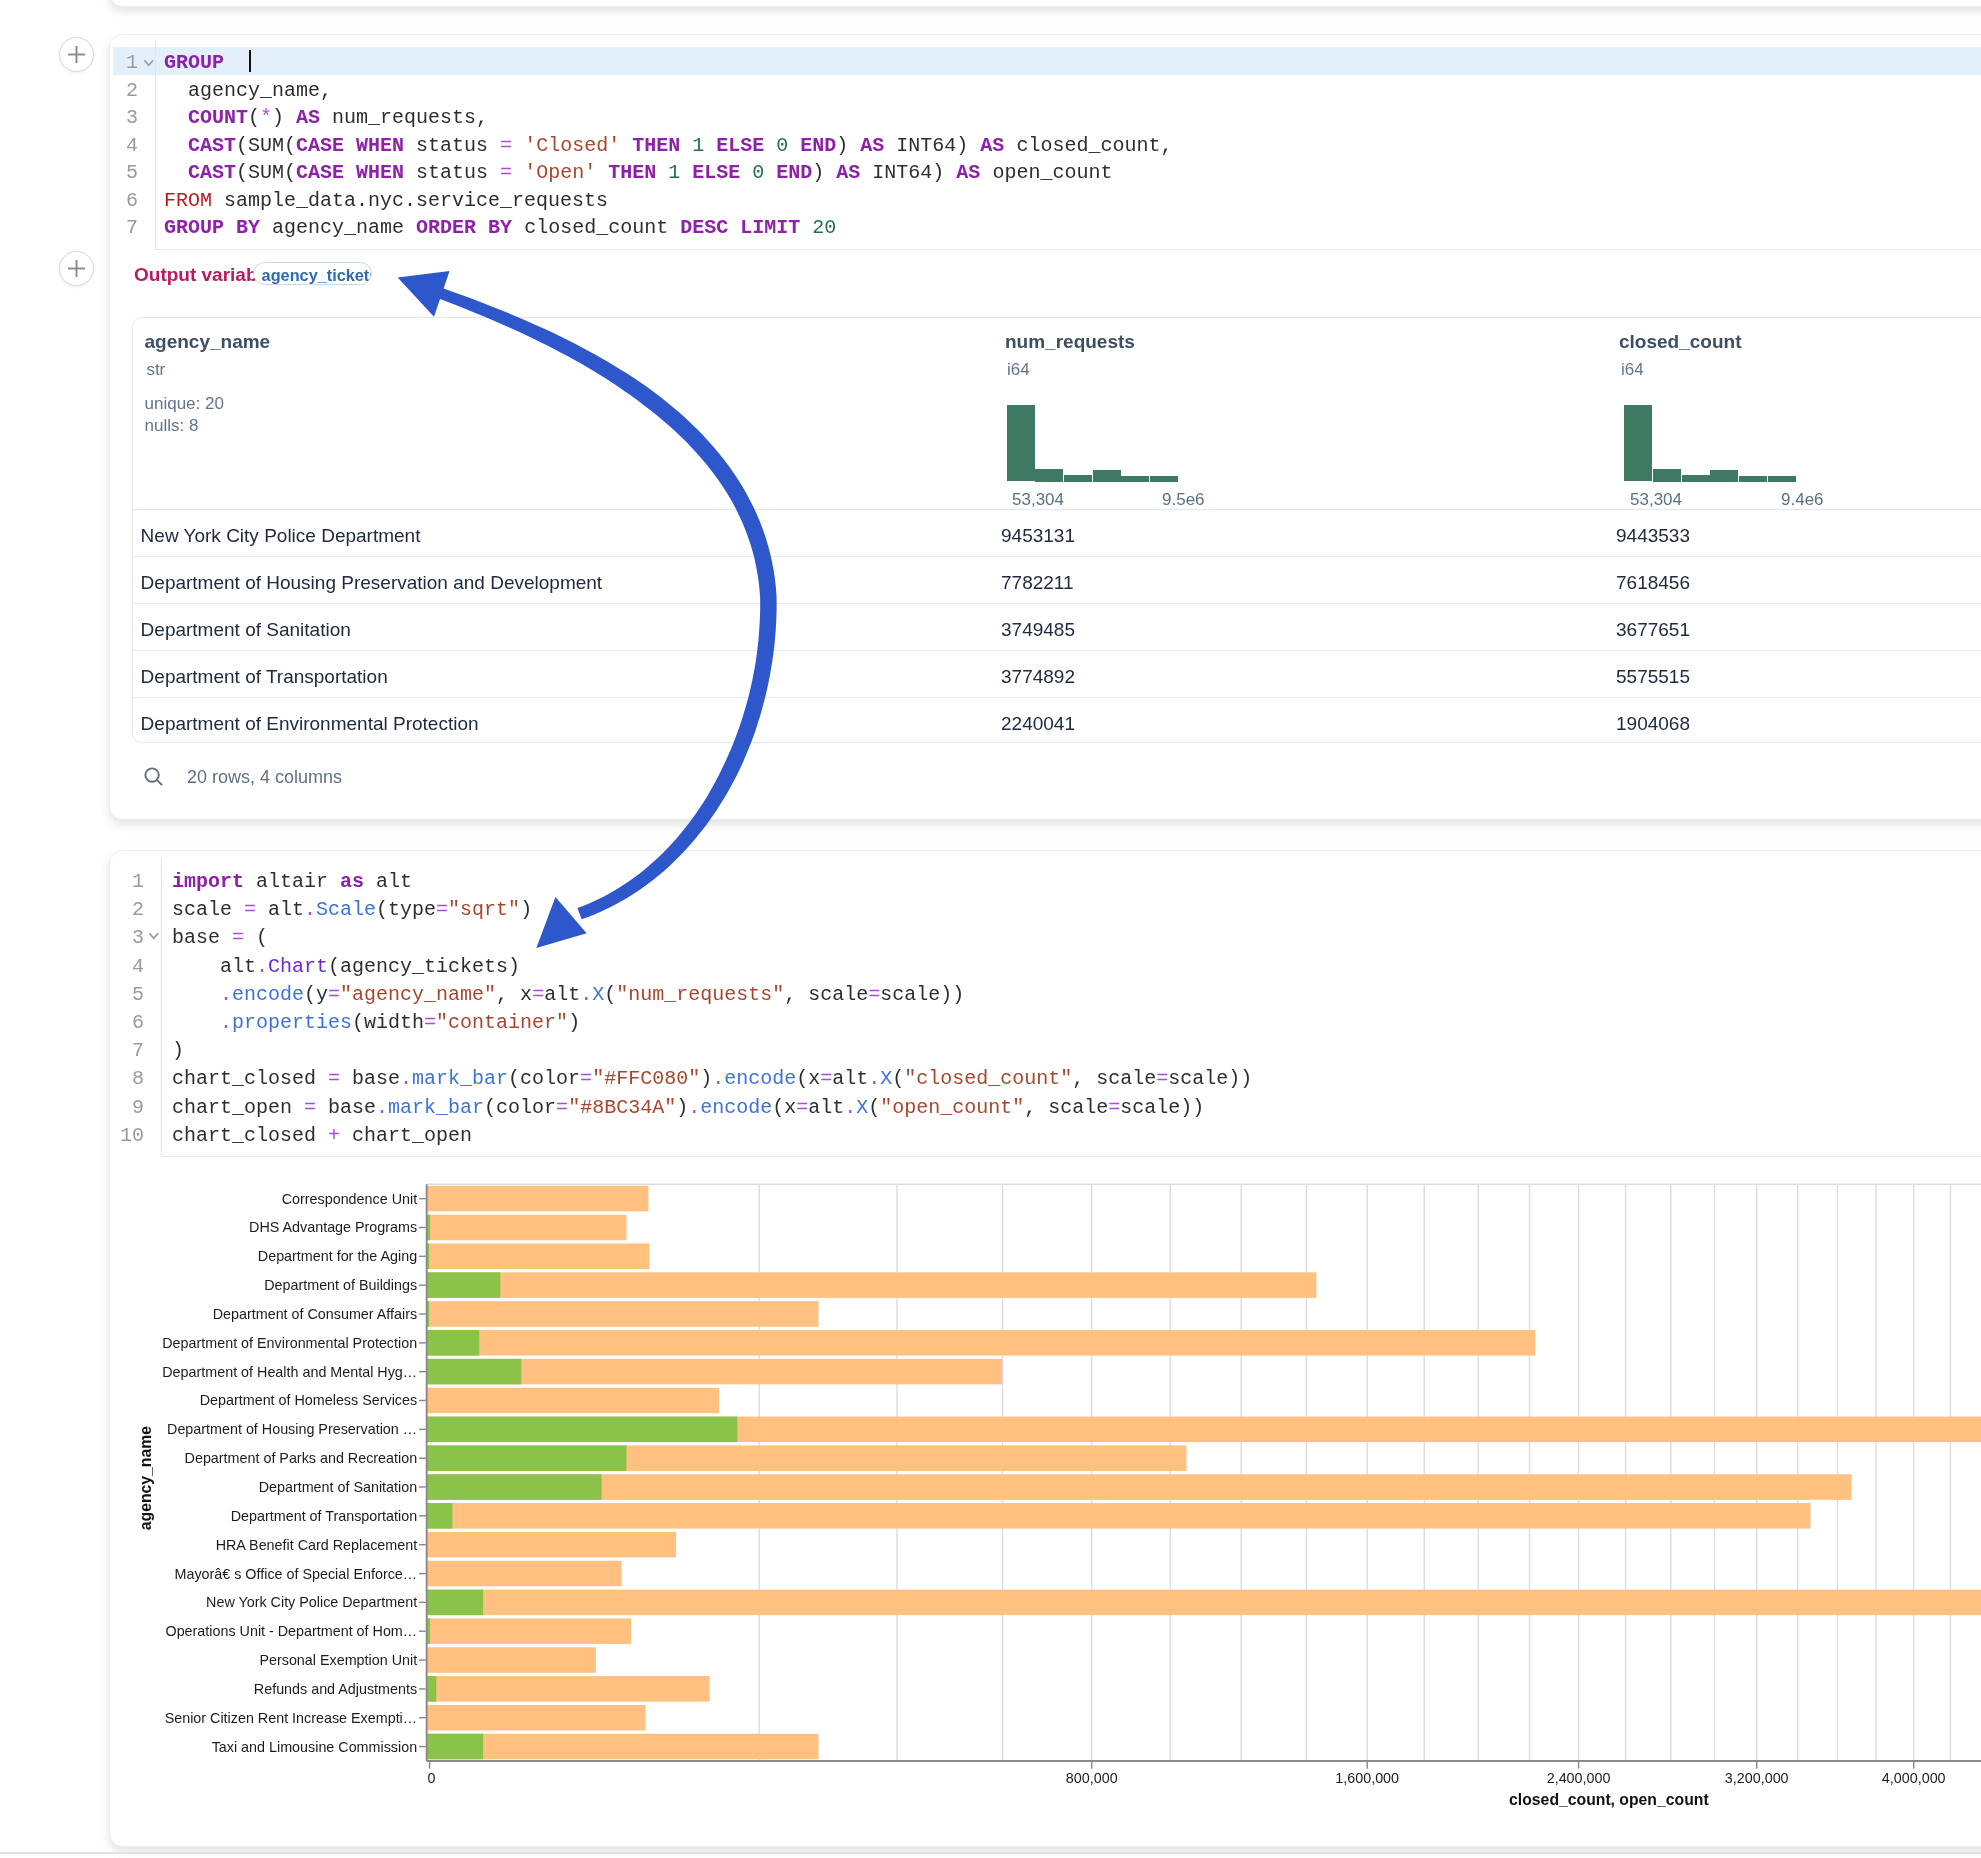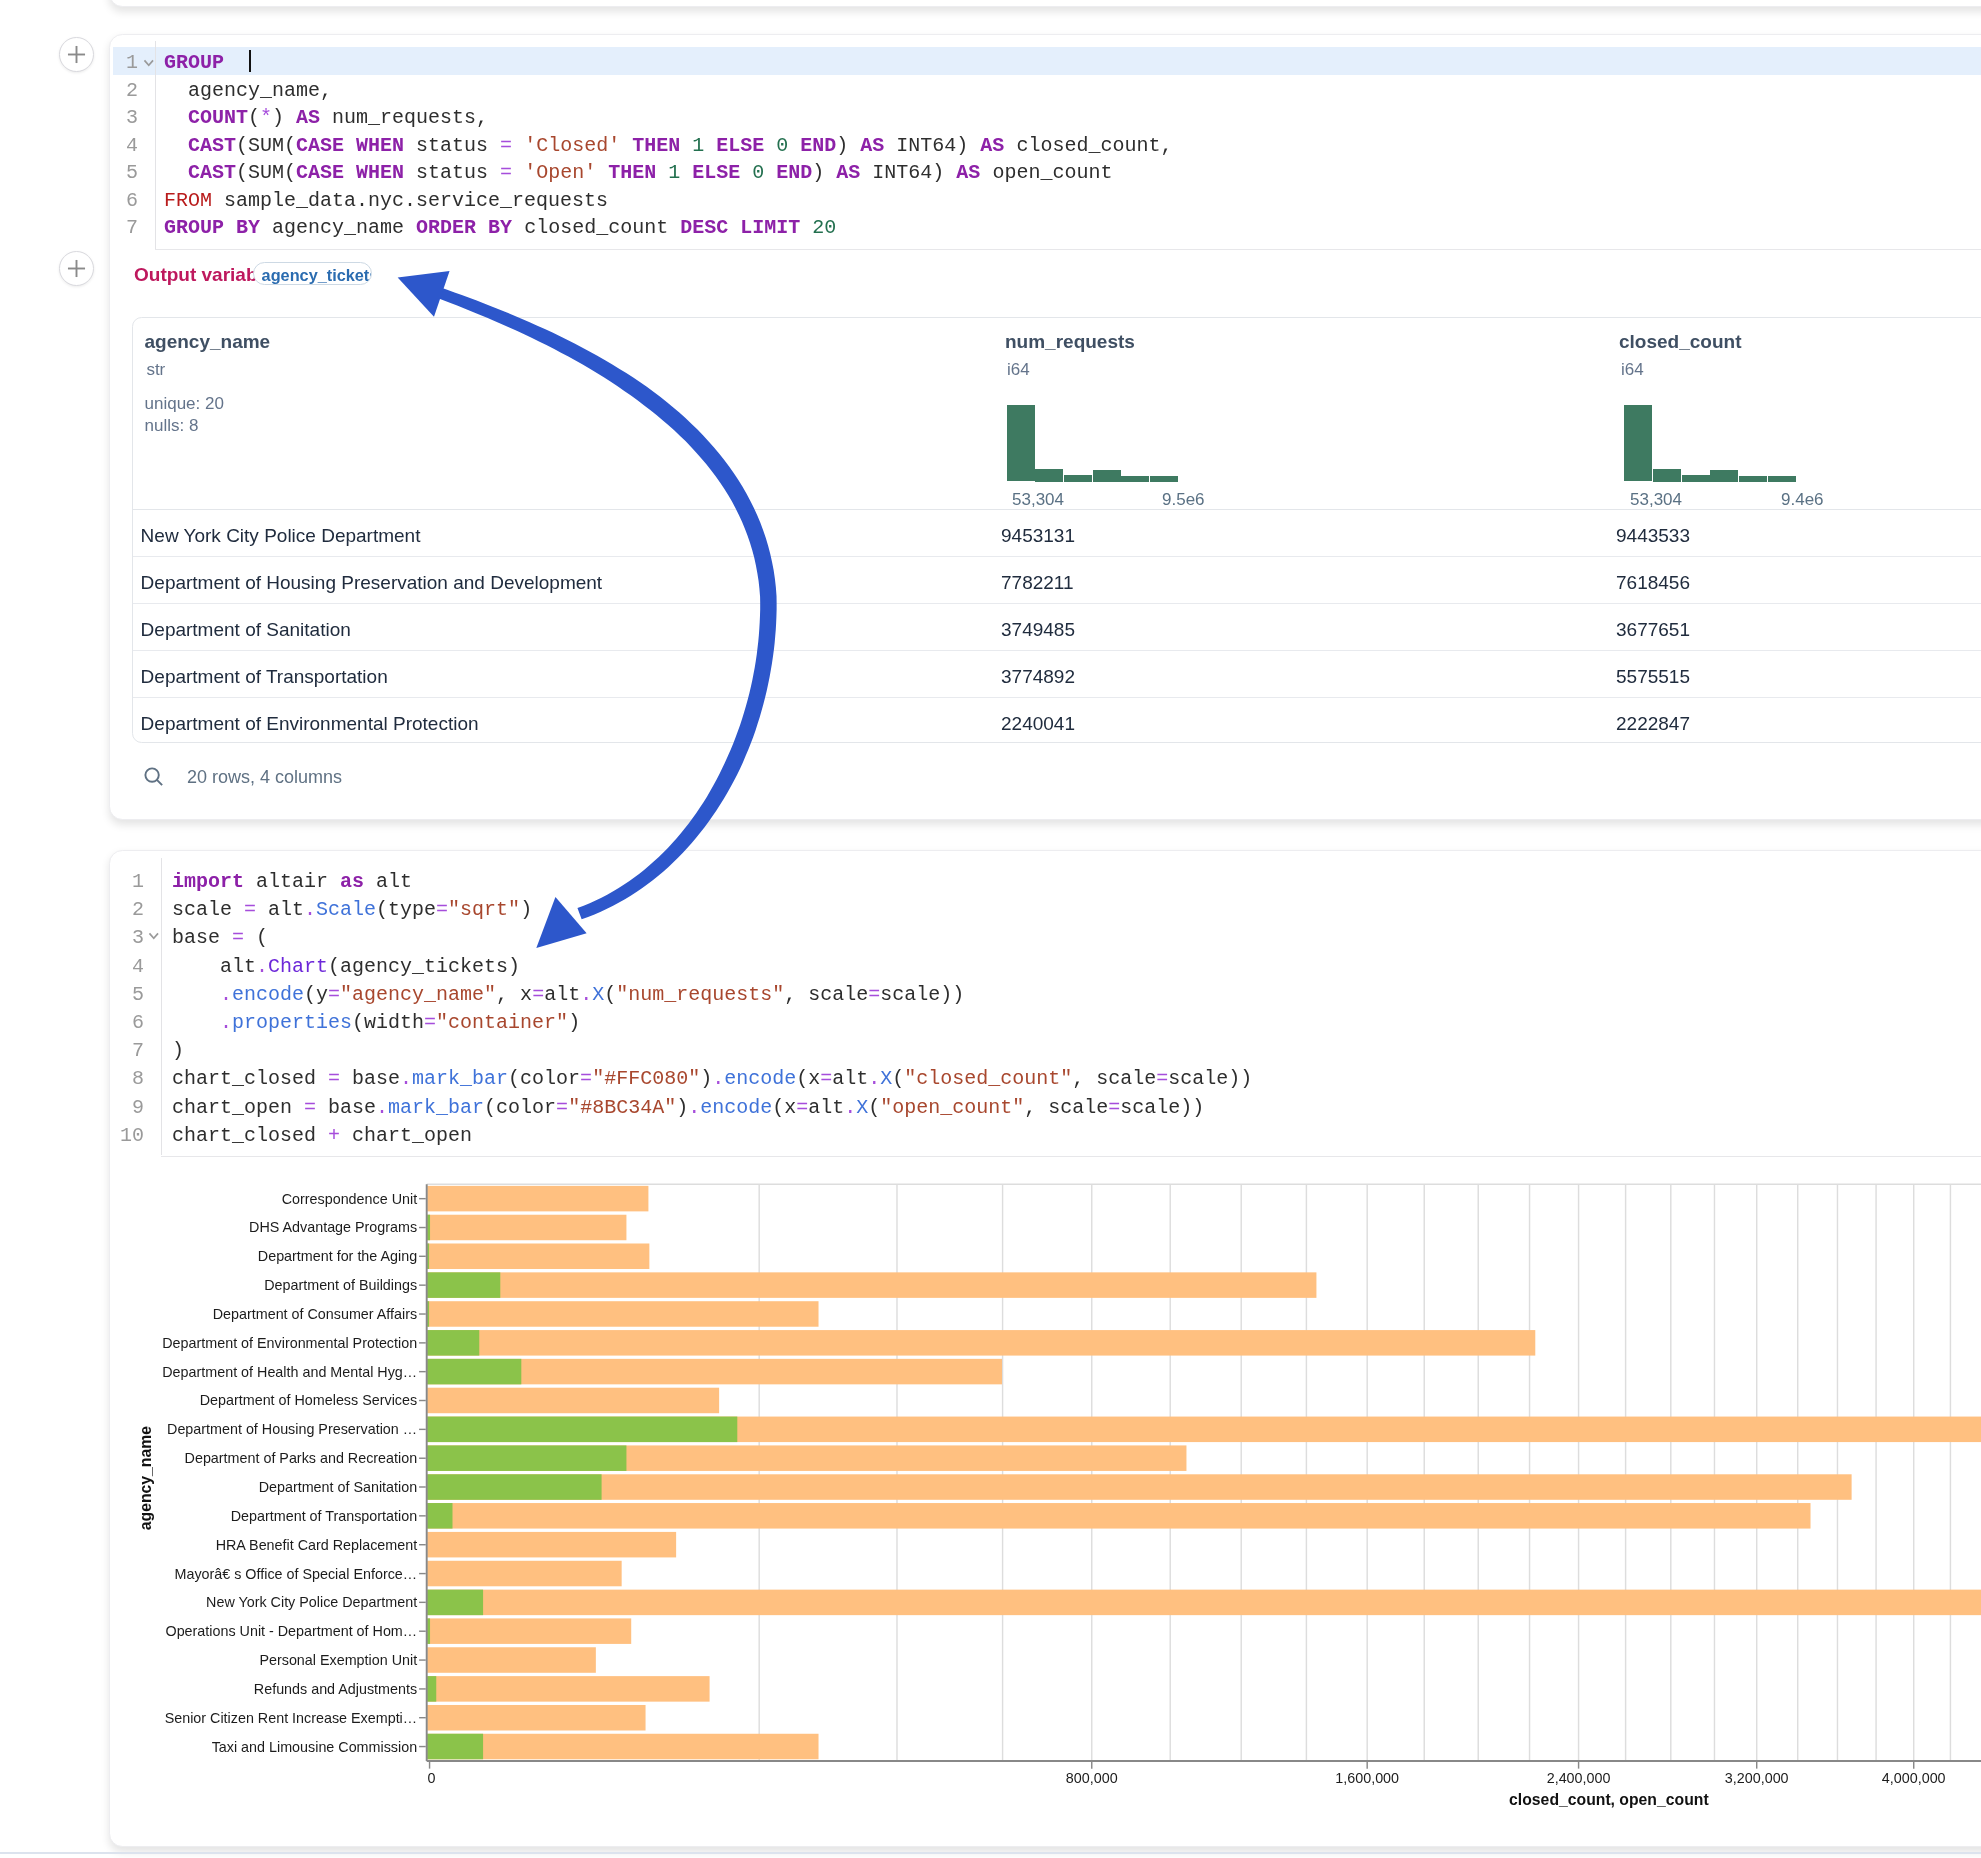--- a/index.html
+++ b/index.html
@@ -89,21 +89,21 @@
       <span style="position:absolute;left:1483px;top:15.3px">3677651</span>
     </div>
 <div style="position:absolute;left:0;top:333px;width:100%;height:47px;border-bottom:1px solid #e8eaee;font-size:19px;color:#202c3e">
       <span style="position:absolute;left:7.6px;top:15.3px">Department of Transportation</span>
       <span style="position:absolute;left:868px;top:15.3px">3774892</span>
       <span style="position:absolute;left:1483px;top:15.3px">5575515</span>
     </div>
 <div style="position:absolute;left:0;top:380px;width:100%;height:47px;font-size:19px;color:#202c3e">
       <span style="position:absolute;left:7.6px;top:15.3px">Department of Environmental Protection</span>
       <span style="position:absolute;left:868px;top:15.3px">2240041</span>
-      <span style="position:absolute;left:1483px;top:15.3px">2222847</span>
+      <span style="position:absolute;left:1483px;top:15.3px">1904068</span>
     </div>
 </div>
 <svg style="position:absolute;left:143px;top:766px" width="22" height="22" viewBox="0 0 23 23">
     <circle cx="9.5" cy="9.5" r="7" stroke="#5f7183" stroke-width="2" fill="none"></circle>
     <line x1="14.5" y1="14.5" x2="20" y2="20" stroke="#5f7183" stroke-width="2"></line>
   </svg>
 <div style="position:absolute;left:187px;top:767px;font-size:18px;color:#5f7183">20 rows, 4 columns</div>
 <div class="card" style="left:109px;top:850px;width:1892px;height:997px"></div>
 <div style="position:absolute;left:161px;top:858px;width:1px;height:297px;background:#e3e3e6"></div>
 <div style="position:absolute;left:161px;top:1156px;width:1821px;height:1px;background:#e7e7ea"></div>

